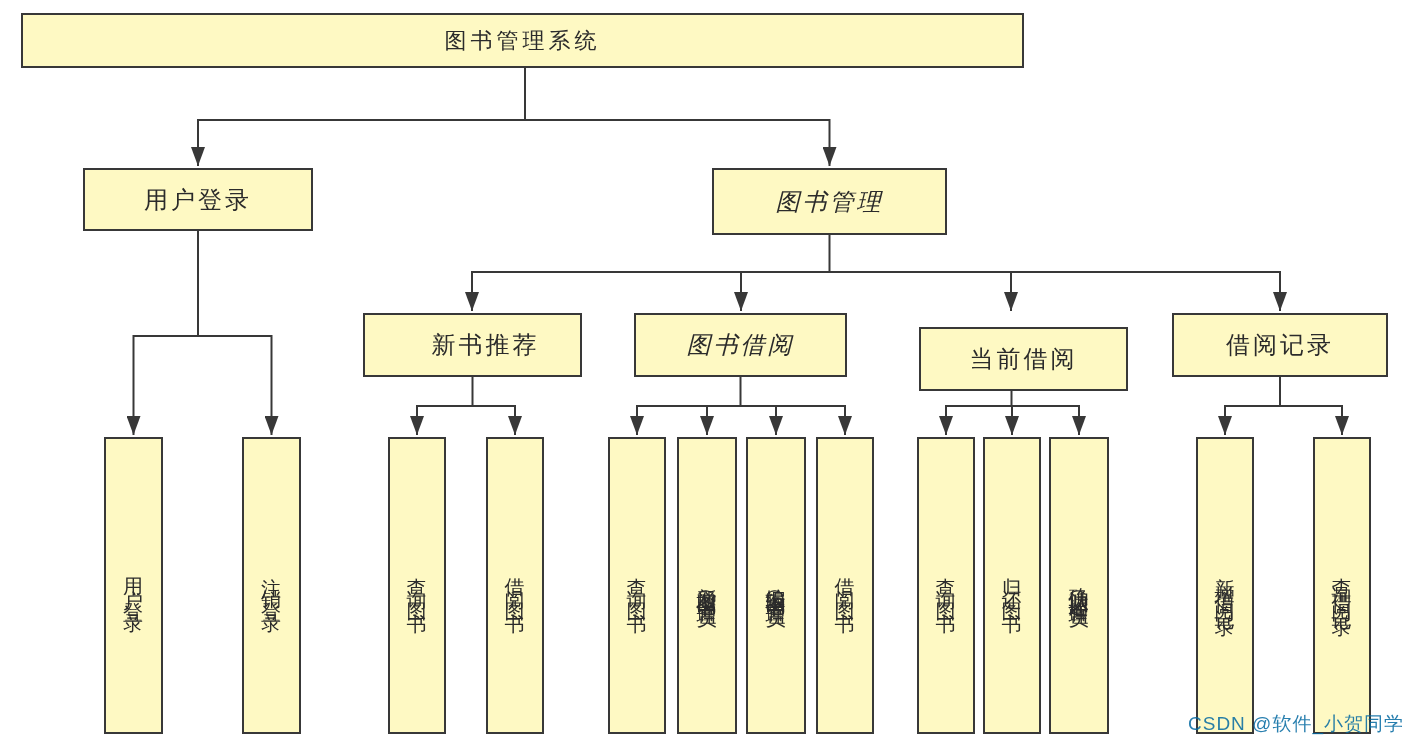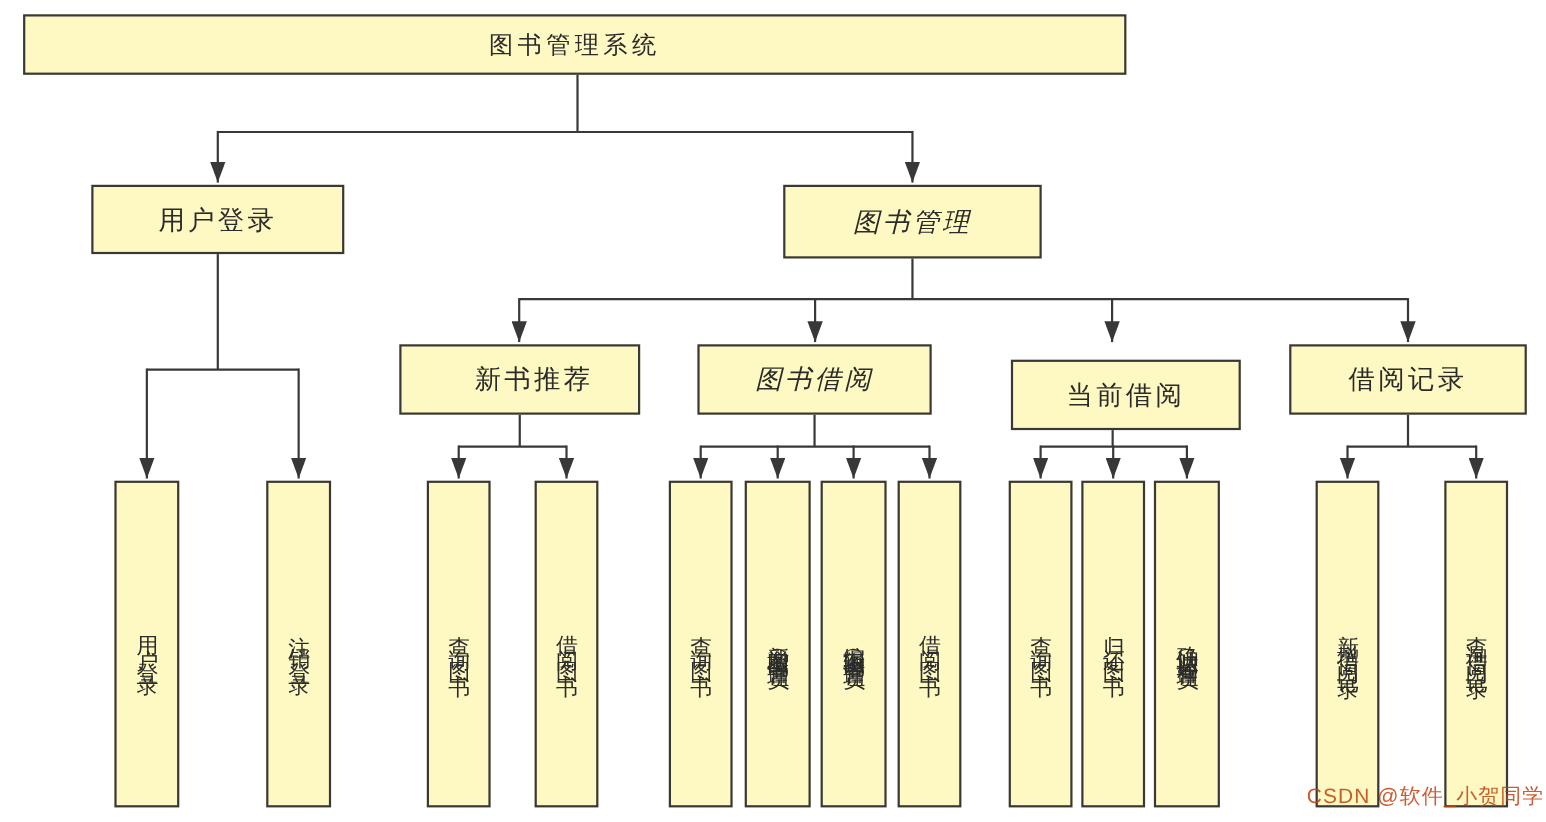--- a/index.html
+++ b/index.html
@@ -33,21 +33,21 @@
     letter-spacing:12px;
     line-height:1;
     display:block;
   }
   .vlabel.mid{letter-spacing:8px;}
   .vlabel.long{letter-spacing:3px;}
   .watermark{
     position:absolute;
     left:1188px;top:711px;
     font-size:19px;
-    color:#c2410c;
+    color:#0369a1;
     opacity:.85;
     letter-spacing:1px;
     z-index:3;
     white-space:nowrap;
   }
 </style>
 </head>
 <body>
 
 <div class="canvas">

